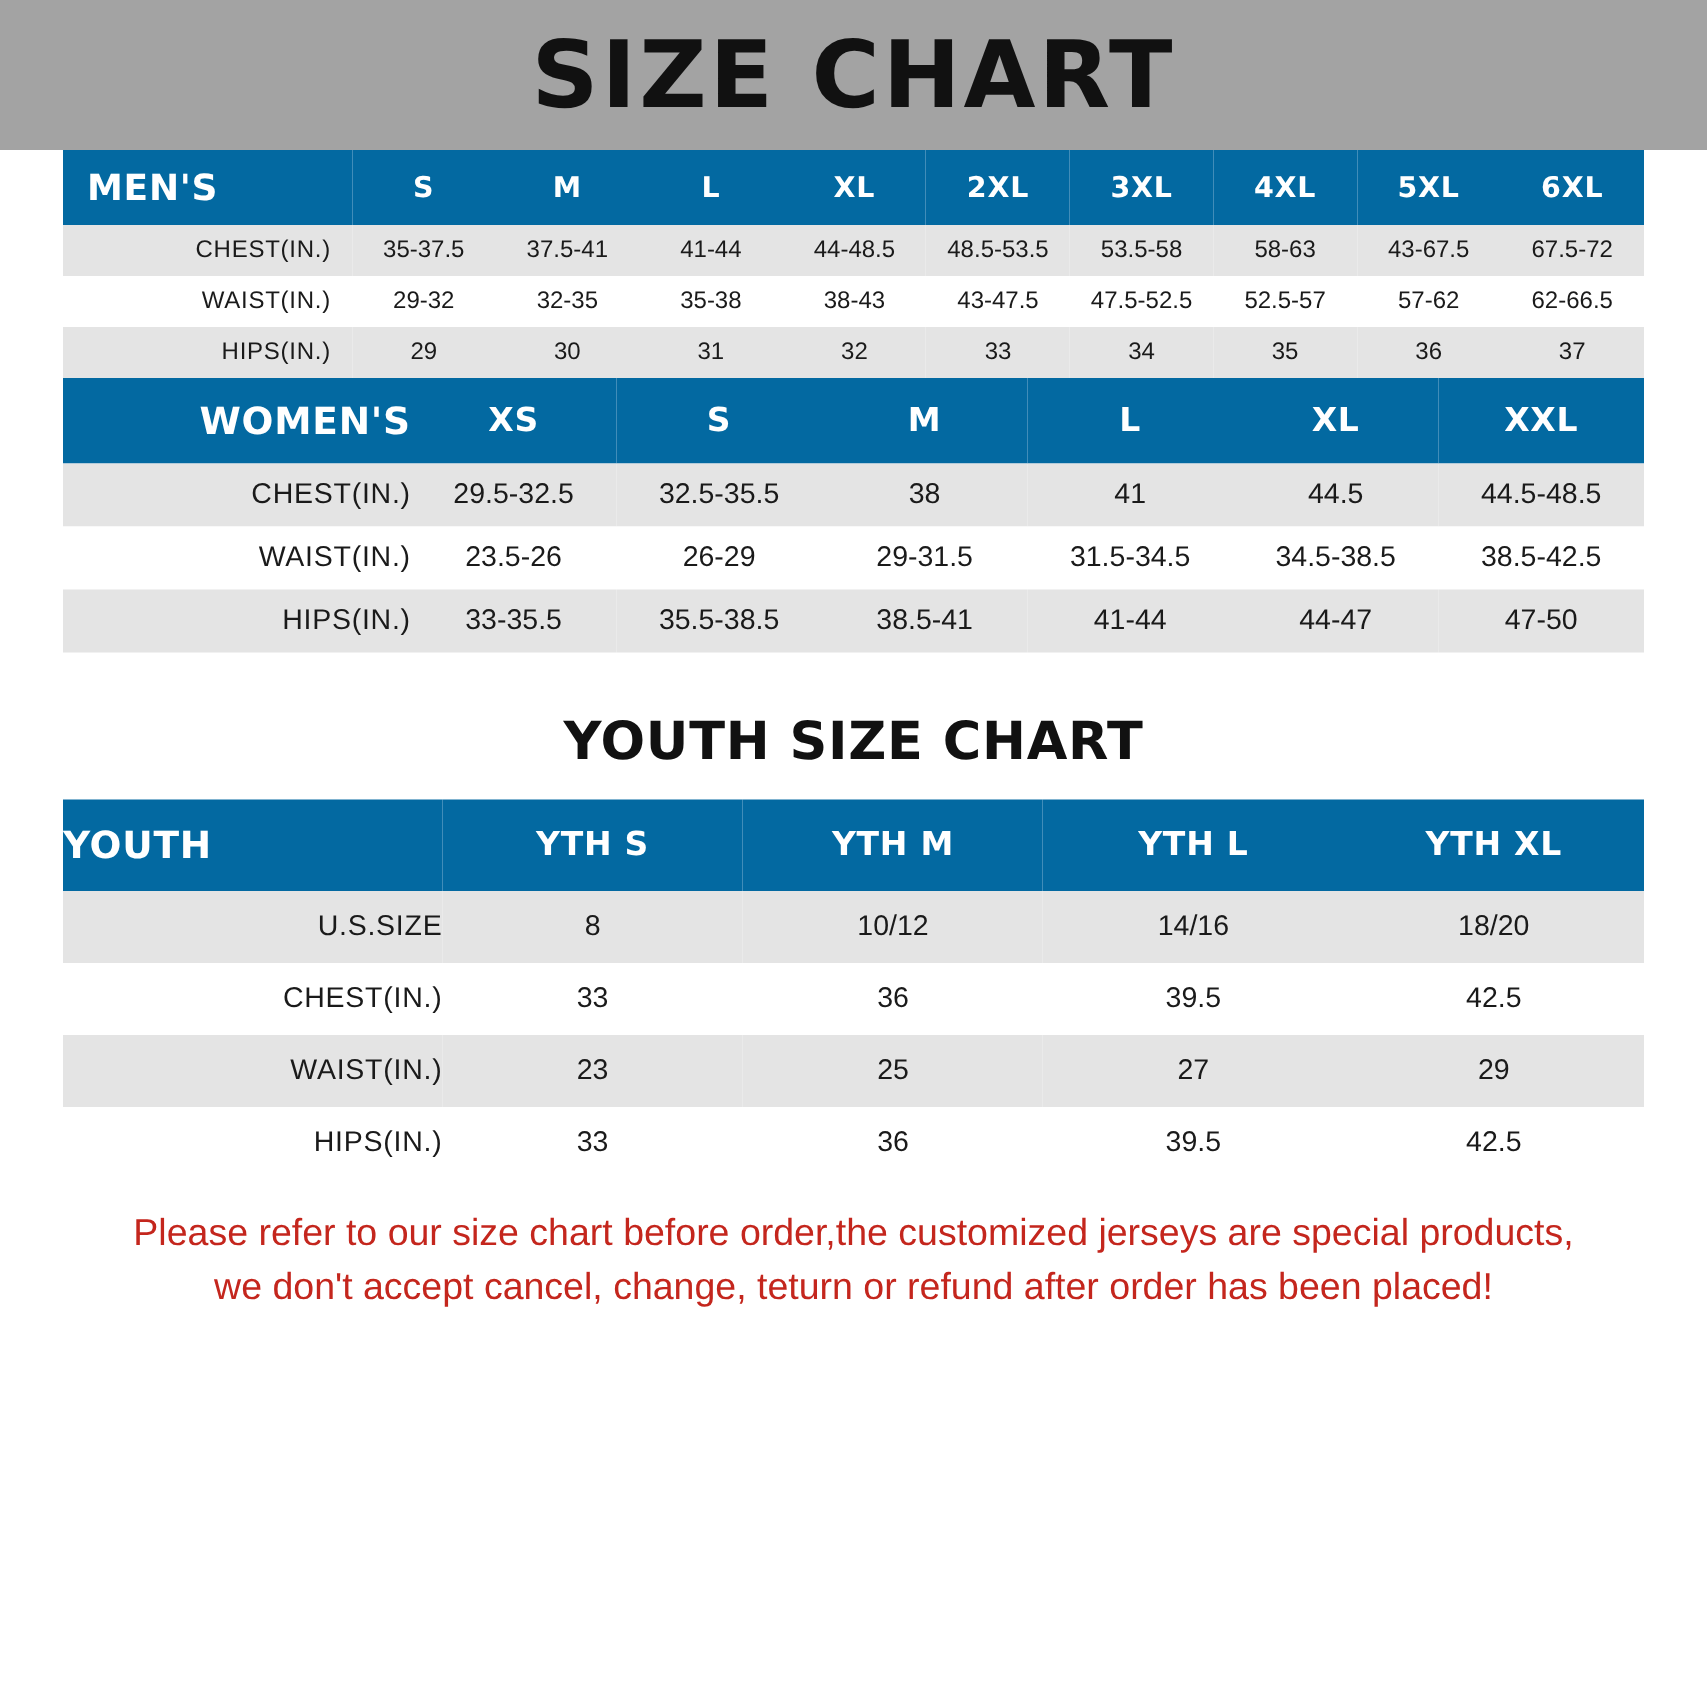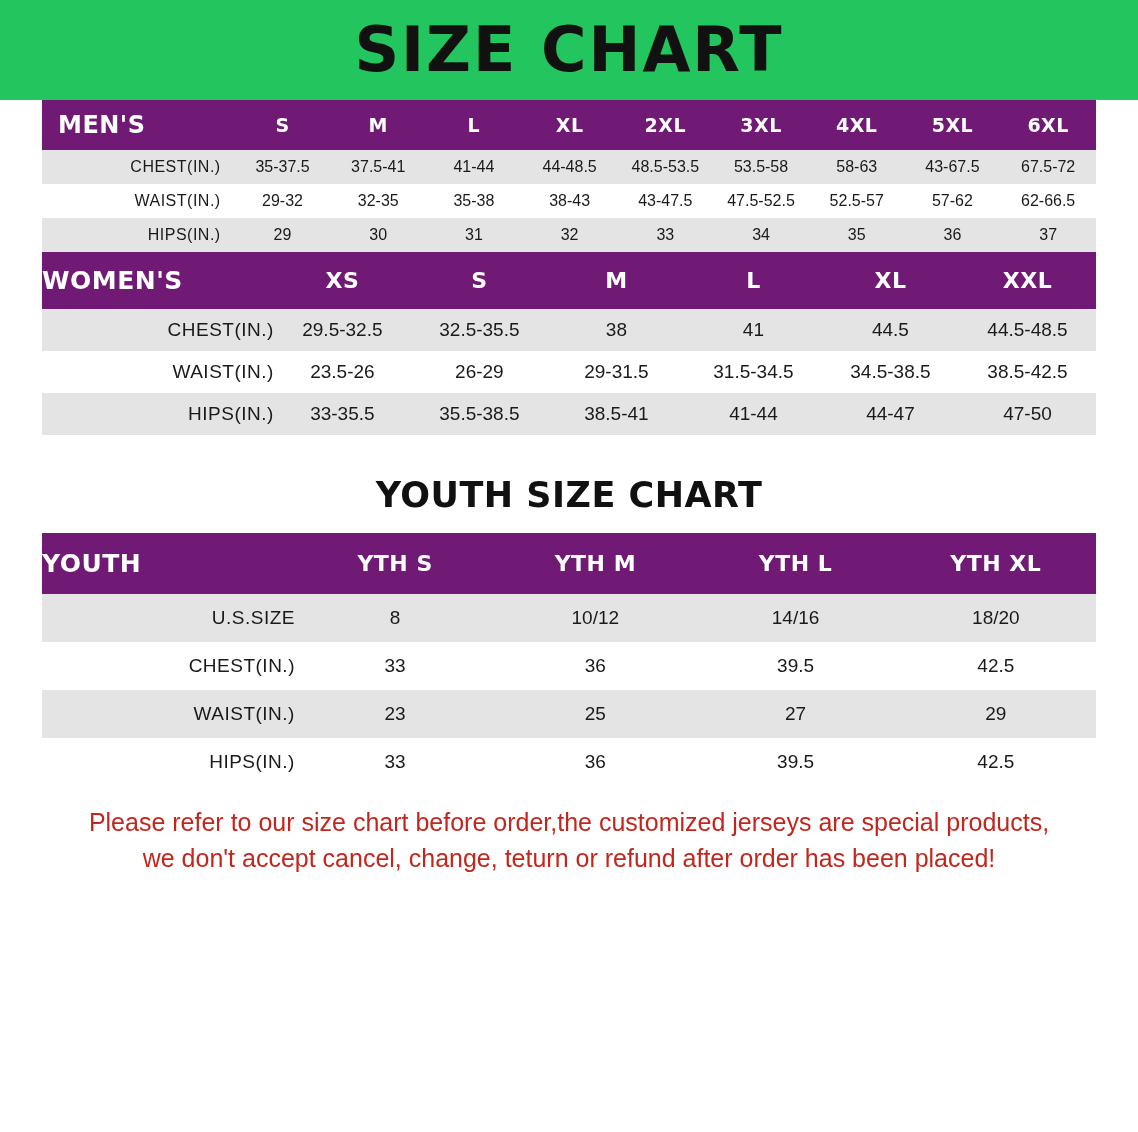--- a/index.html
+++ b/index.html
@@ -17,21 +17,21 @@
     width: 1138px;
     height: 1132px;
     position: relative;
     background: #ffffff;
     display: flex;
     flex-direction: column;
   }
 
   
   .banner {
-    background: #22c55e;
+    background: #a3a3a3;
     height: 100px;
     display: flex;
     align-items: center;
     justify-content: center;
   }
   .banner-title {
     font-family: "DejaVu Sans", sans-serif;
     font-weight: bold;
     font-size: 62px;
     letter-spacing: 2px;
@@ -54,21 +54,21 @@
   
   .table-wrap {
     padding: 0 42px;
   }
   table {
     width: 100%;
     border-collapse: collapse;
     table-layout: fixed;
   }
   thead tr {
-    background: #701a75;
+    background: #0369a1;
   }
   thead th {
     color: #ffffff;
     font-family: "DejaVu Sans", sans-serif;
     font-weight: bold;
     font-size: 20px;
     padding: 11px 0;
     text-align: center;
     letter-spacing: 0.5px;
   }
@@ -92,21 +92,21 @@
   tbody tr.shade { background: #e4e4e4; }
   tbody tr.plain { background: #ffffff; }
 
   
   #men-table tbody td { font-size: 16px; }
   #men-table thead th { font-size: 19px; }
   #men-table thead th.first { font-size: 24px; }
 
   
   #women-table thead th { font-size: 22px; padding: 14px 0; }
-  #women-table thead th.first { font-size: 25px; }
+  #women-table thead th.first { font-size: 25px; text-align: right; }
   #women-table tbody td { font-size: 19px; padding: 10px 0; }
 
   
   #youth-table thead th { font-size: 22px; padding: 16px 0; }
   #youth-table thead th.first { font-size: 25px; }
   #youth-table tbody td { font-size: 19px; padding: 13px 0; }
 
   
   .footer-note {
     margin-top: 18px;

